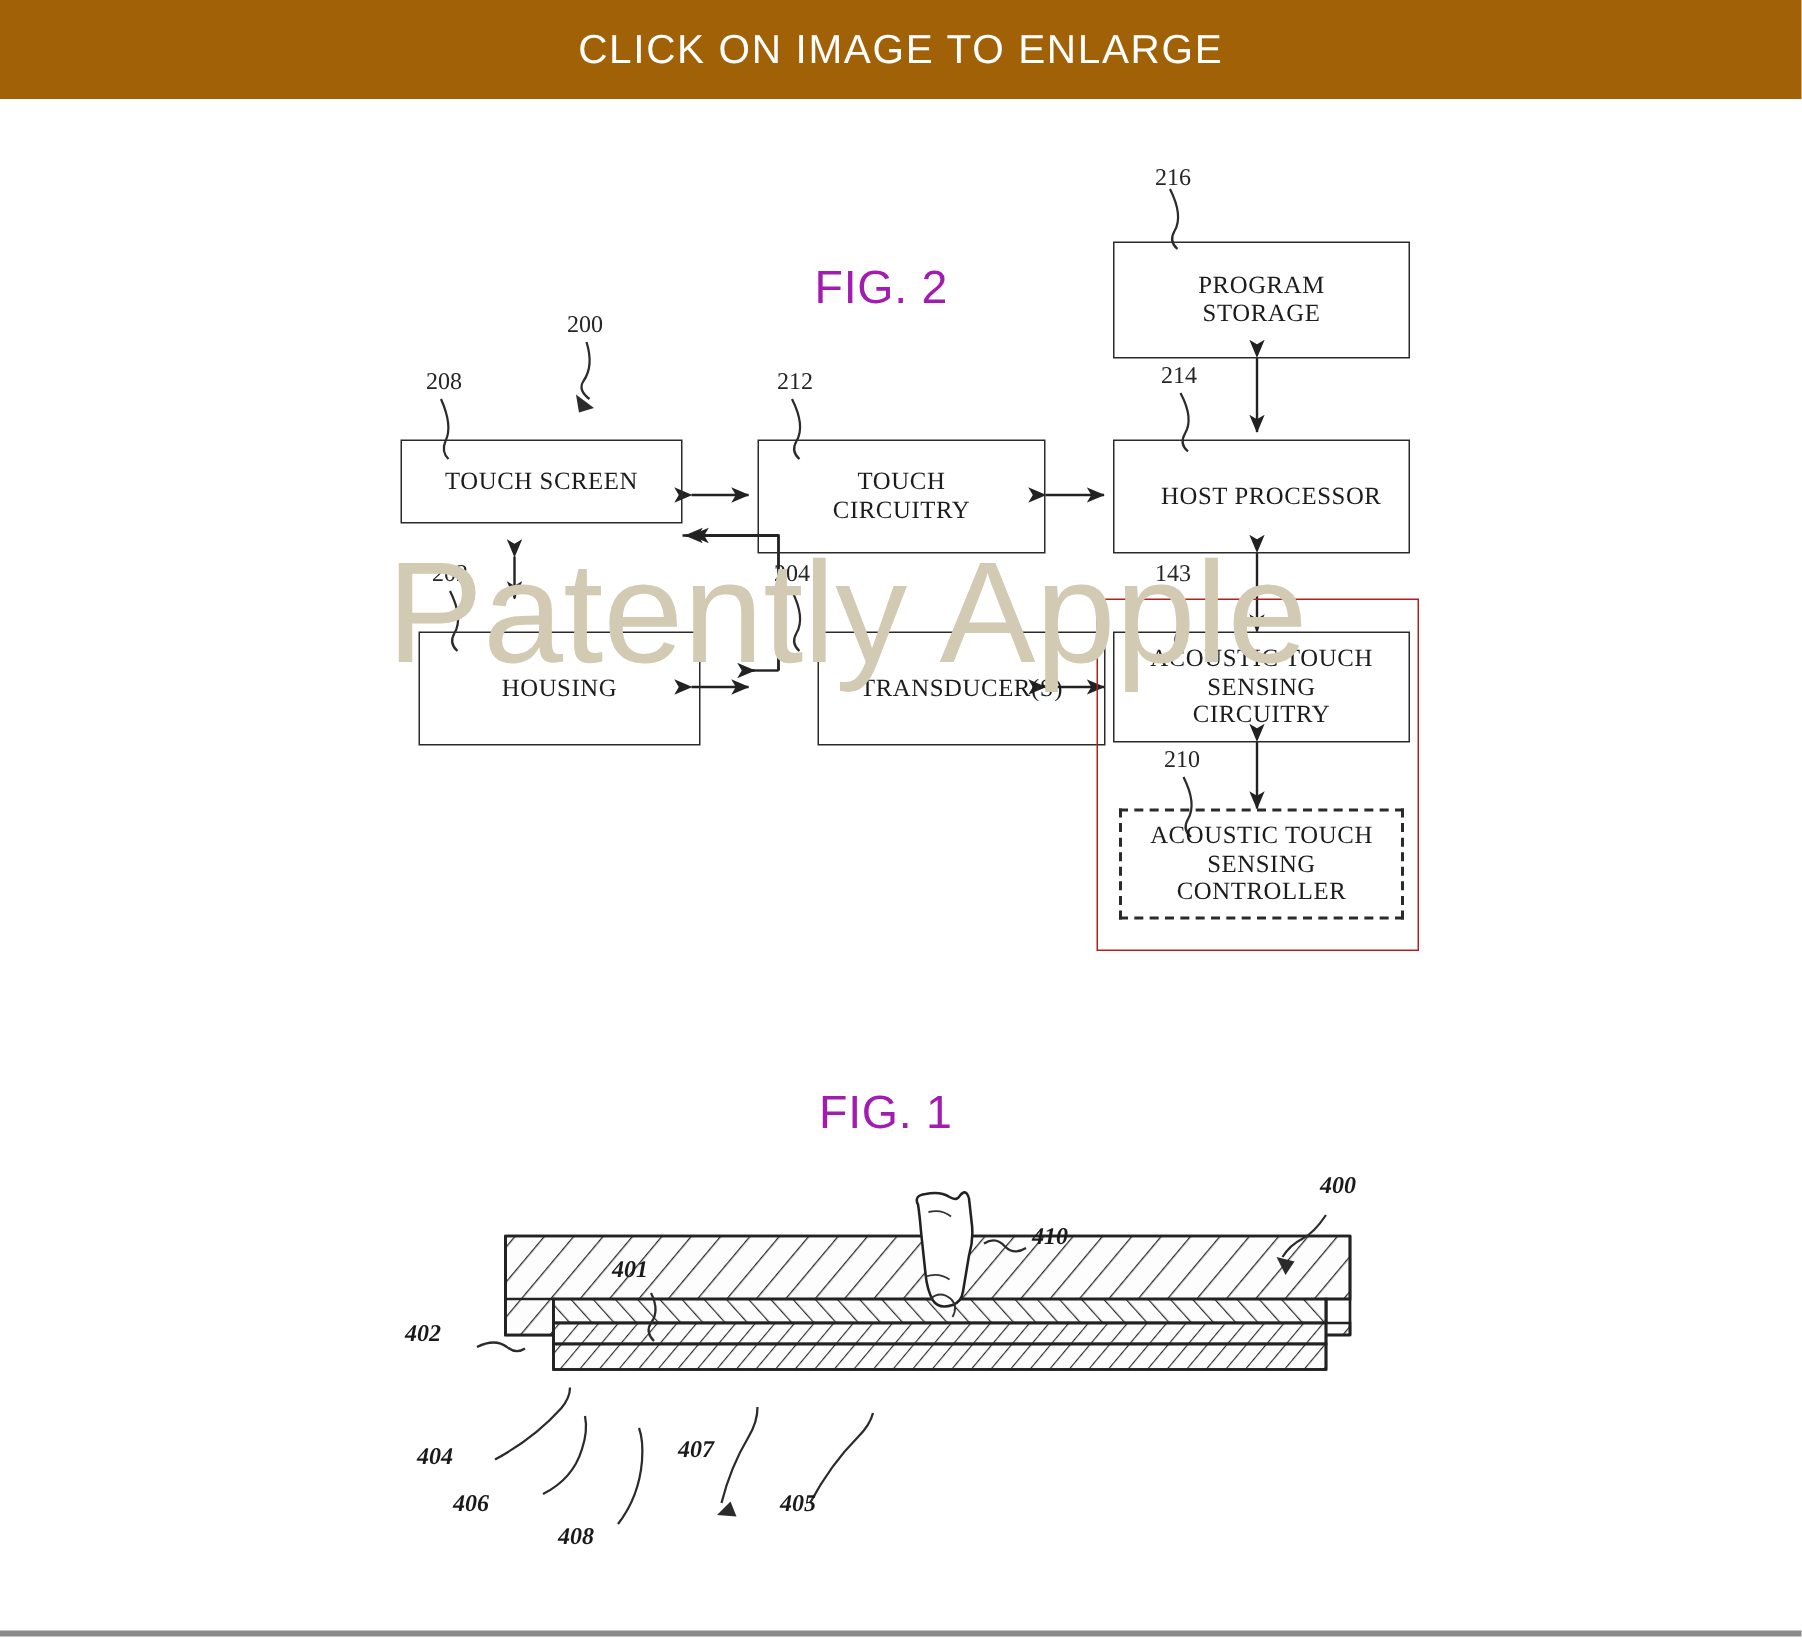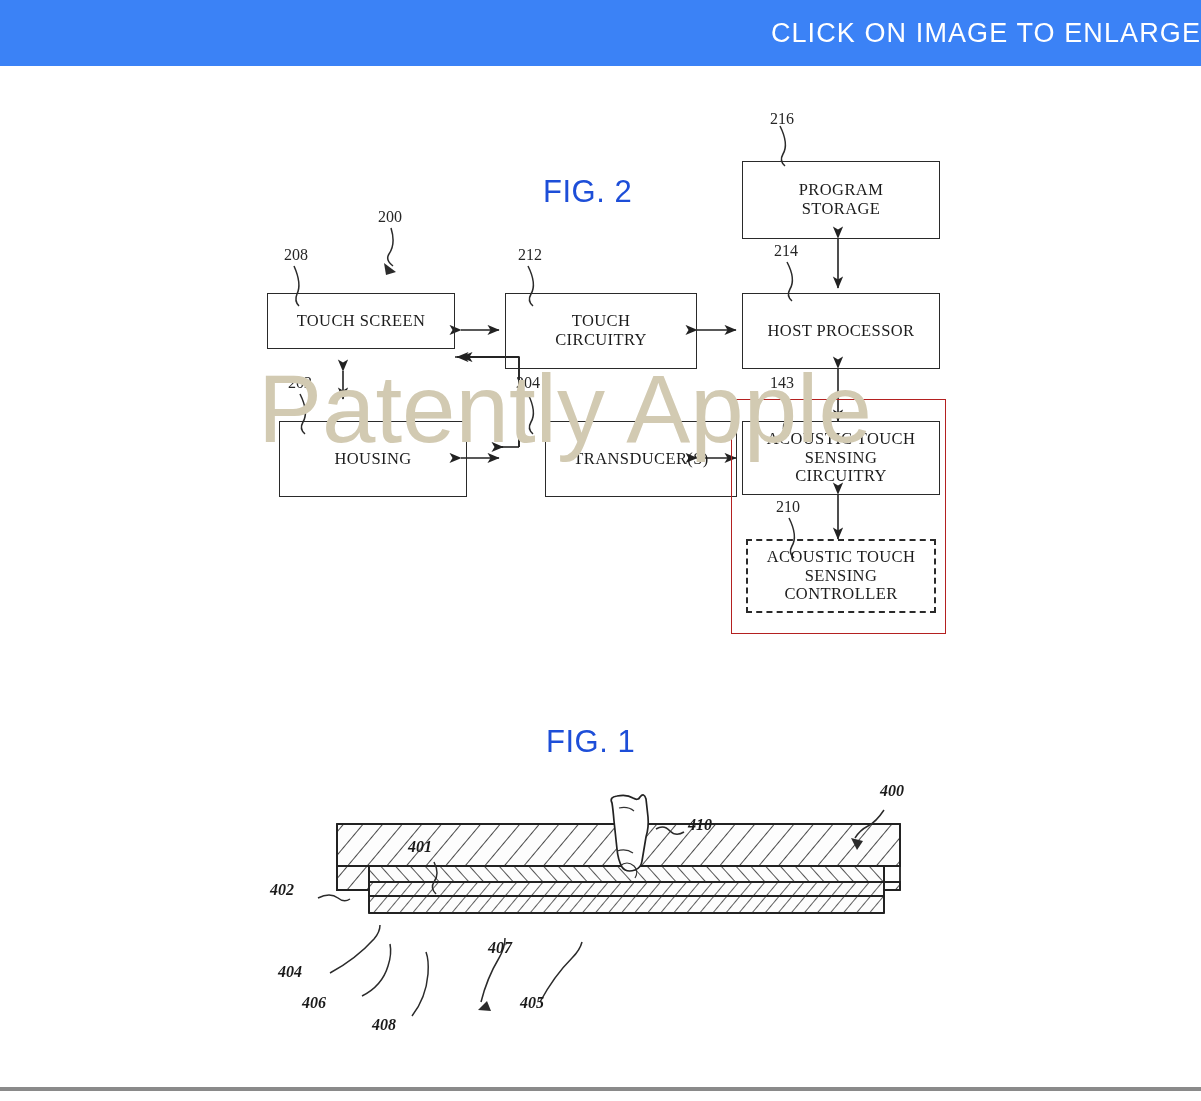--- a/index.html
+++ b/index.html
@@ -12,24 +12,24 @@
     position: relative;
     overflow: hidden;
     font-family: "Liberation Sans", sans-serif;
   }
 
   
   #banner {
     position: absolute;
     left: 0; top: 0;
     width: 1201px; height: 66px;
-    background: #3b82f6;
+    background: #a16207;
     display: flex;
     align-items: center;
-    justify-content: flex-end;
+    justify-content: center;
   }
   #banner-text {
     color: #ffffff;
     font-size: 27px;
     letter-spacing: 1.1px;
     font-family: "Liberation Sans", sans-serif;
     font-weight: 400;
     white-space: nowrap;
   }
 
@@ -49,21 +49,21 @@
     background: #ffffff;
   }
   #svg-root { position: absolute; left: 0; top: 0; }
 
   
   .fig-title {
     position: absolute;
     font-family: "Liberation Sans", sans-serif;
     font-weight: 300;
     font-size: 31px;
-    color: #1d4ed8;
+    color: #a21caf;
     letter-spacing: 0.5px;
     white-space: nowrap;
   }
   #fig2-title { left: 543px; top: 108px; }
   #fig4-title { left: 546px; top: 658px; }
 
   
   .blk {
     position: absolute;
     background: transparent;
@@ -294,21 +294,21 @@
   <div class="fig-title" id="fig4-title">FIG. 1</div>
 
   <div class="blk solid" style="left:267px; top:227px; width:188px; height:56px;">
     <span>TOUCH SCREEN</span>
   </div>
 
   <div class="blk solid" style="left:505px; top:227px; width:192px; height:76px;">
     <span>TOUCH CIRCUITRY</span>
   </div>
 
-  <div class="blk solid" style="left:742px; top:227px; width:198px; height:76px;">
+  <div class="blk solid" style="left:742px; top:227px; width:198px; height:76px;justify-content:flex-end;">
     <span>HOST PROCESSOR</span>
   </div>
 
   <div class="blk solid" style="left:742px; top:95px; width:198px; height:78px;">
     <span>PROGRAM STORAGE</span>
   </div>
 
   <div class="blk solid" style="left:267px; top:355px; width:188px; height:76px;margin-left:12px;">
     <span>HOUSING</span>
   </div>
@@ -336,21 +336,21 @@
   <div class="ref" style="left:516px; top:308px;">204</div>
   <div class="ref" style="left:770px; top:308px;">143</div>
   <div class="ref" style="left:776px; top:432px;">210</div>
 
   <div class="ref-it" style="left:880px; top:716px;">400</div>
   <div class="ref-it" style="left:408px; top:772px;">401</div>
   <div class="ref-it" style="left:270px; top:815px;">402</div>
   <div class="ref-it" style="left:278px; top:897px;">404</div>
   <div class="ref-it" style="left:520px; top:928px;">405</div>
   <div class="ref-it" style="left:302px; top:928px;">406</div>
-  <div class="ref-it" style="left:452px; top:873px;margin-left:36px;">407</div>
+  <div class="ref-it" style="left:452px; top:892px;">407</div>
   <div class="ref-it" style="left:372px; top:950px;">408</div>
   <div class="ref-it" style="left:688px; top:750px;">410</div>
 
   <div id="watermark">Patently Apple</div>
 
 </div>
 
 <div id="bottom-rule"></div>
 
 </body></html>

